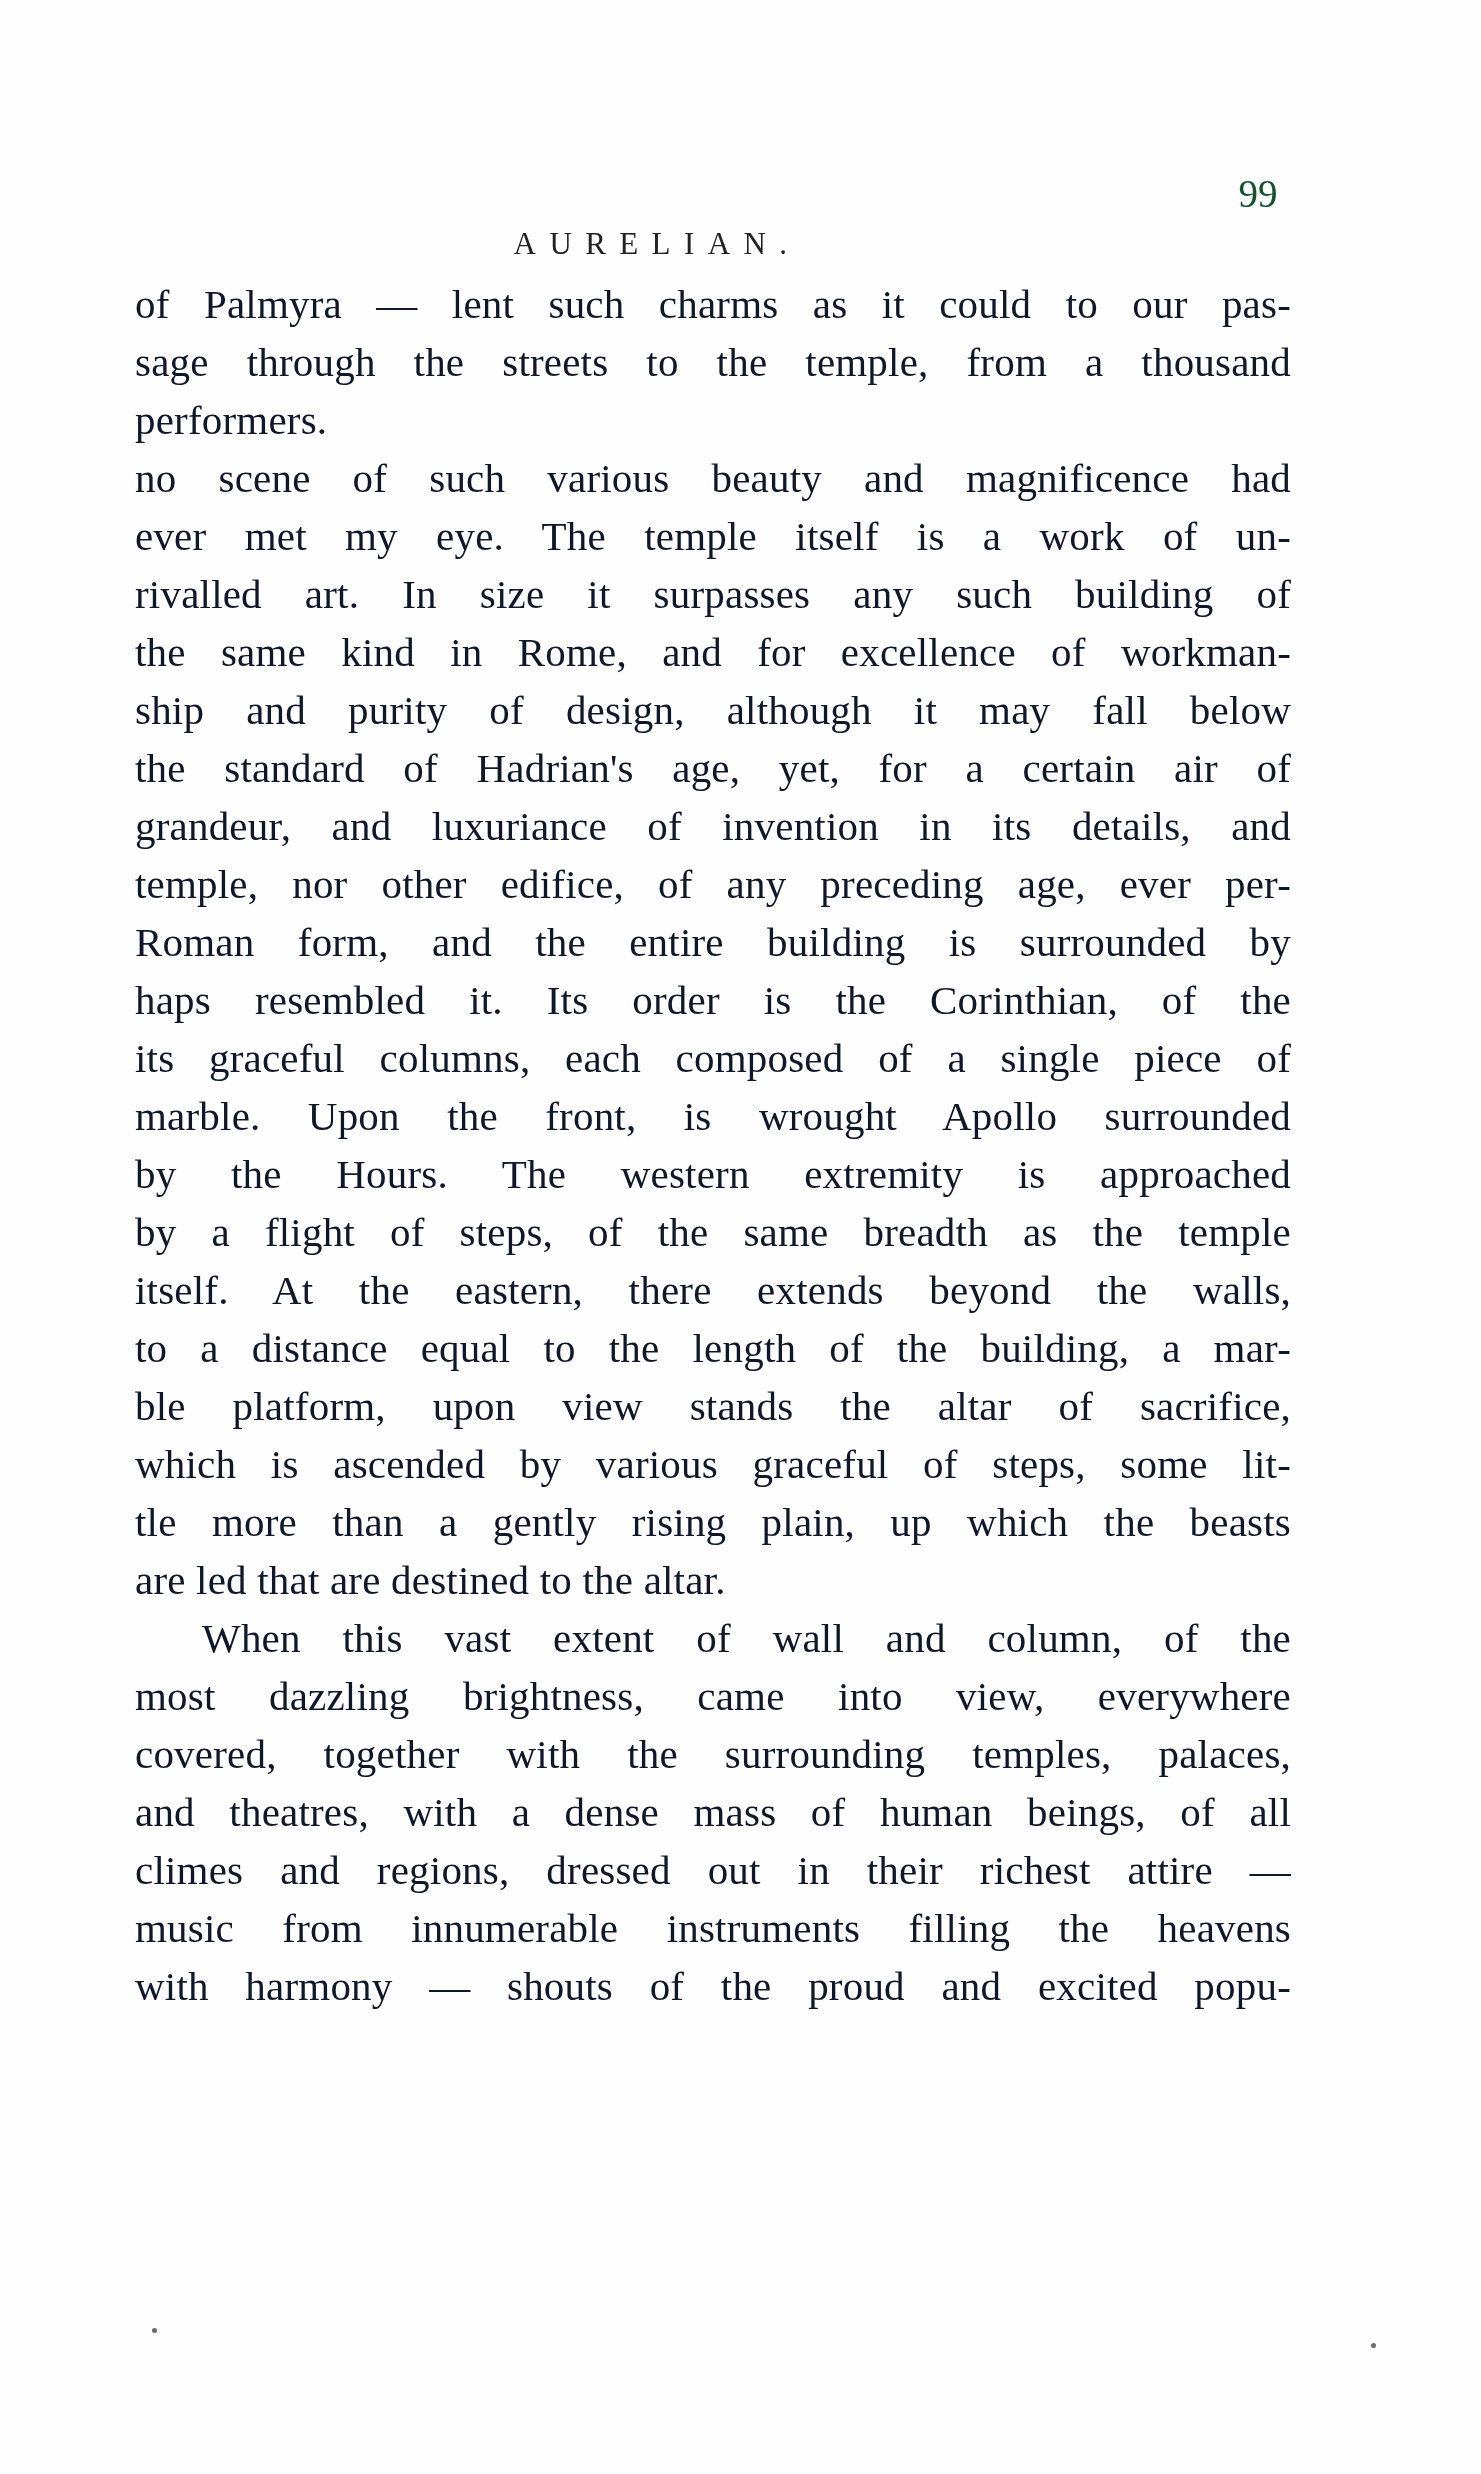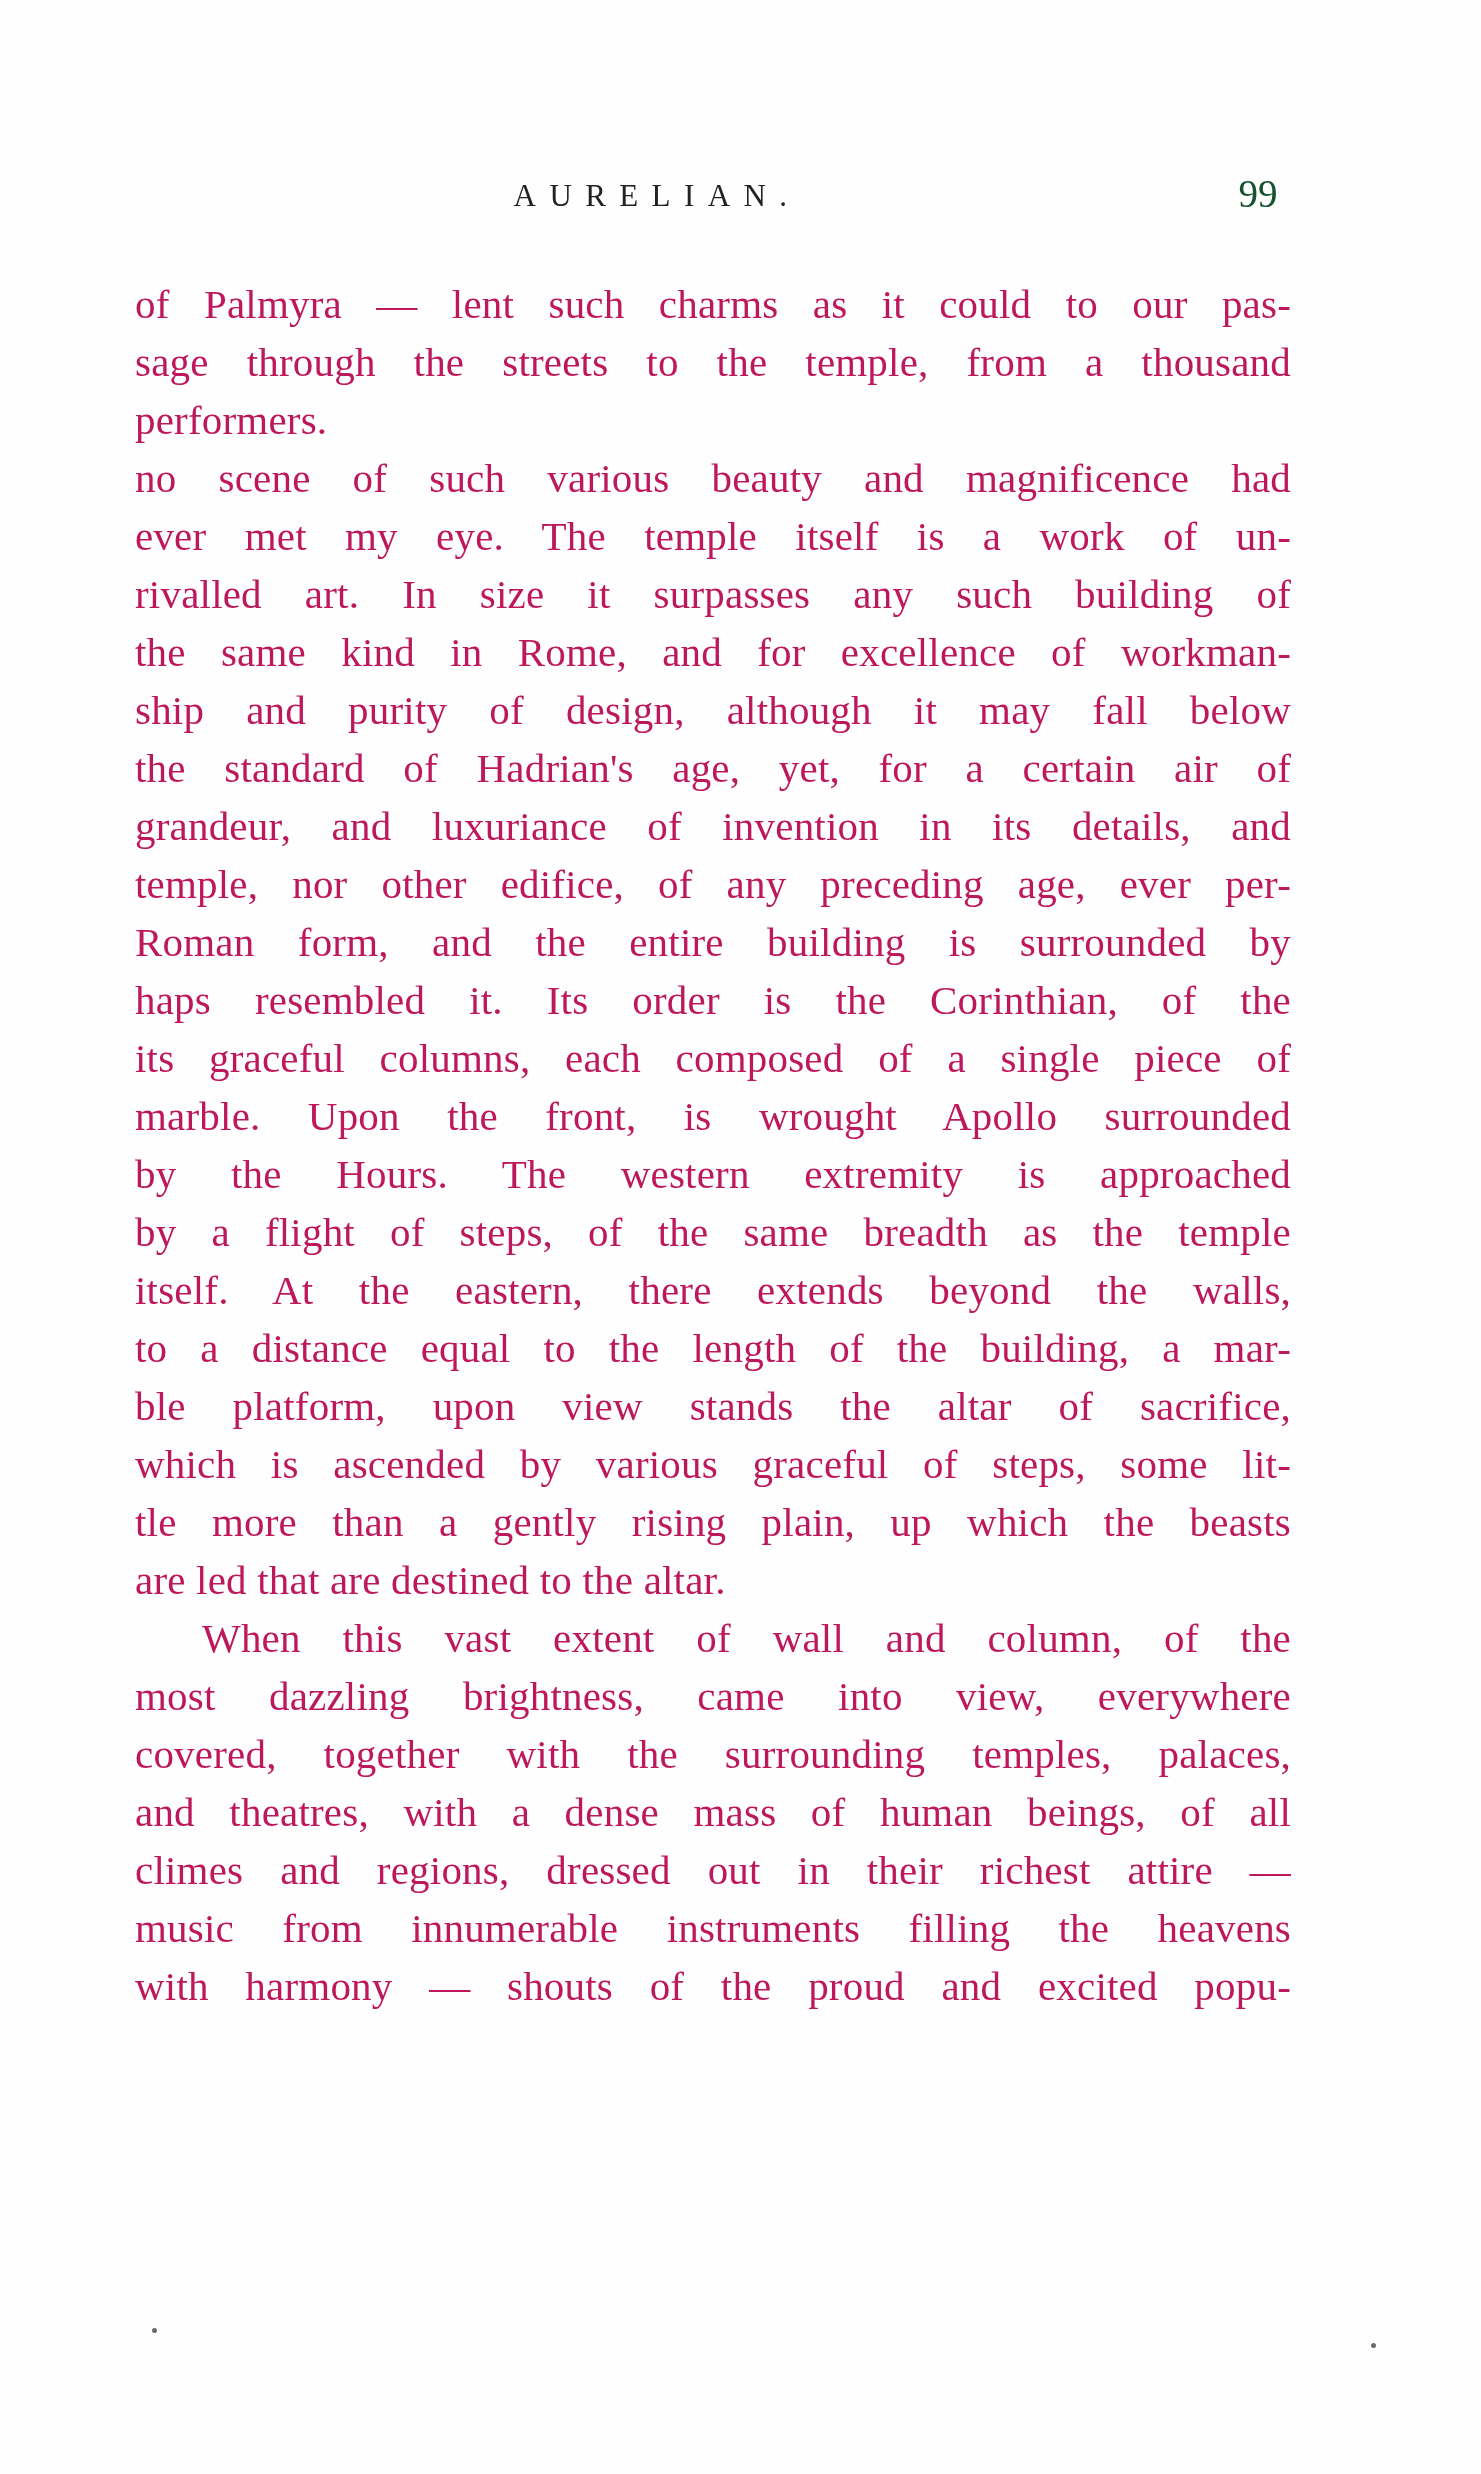--- a/index.html
+++ b/index.html
@@ -31,38 +31,39 @@
   }
 
   .running-header {
     position: absolute;
     left: 0;
     right: 112px;
     text-align: center;
     font-size: 31px;
     letter-spacing: 13.4px;
     color: #222;
+    margin-top: 48px;
   }
 
   .page-number {
     position: absolute;
     right: 13.4px;
     top: -7.5px;
     font-size: 39px;
     color: #14532d;
   }
 
   .text-block {
     position: absolute;
     top: 275px;
     left: 135px;
     width: 1156px;
     font-size: 41px;
     line-height: 58px;
-    color: #be185d;
+    color: #0f172a;
     letter-spacing: 0.2px;
   }
 
   .paragraph { }
 
   .line {
     text-align: justify;
     text-align-last: justify;
     white-space: normal;
   }

